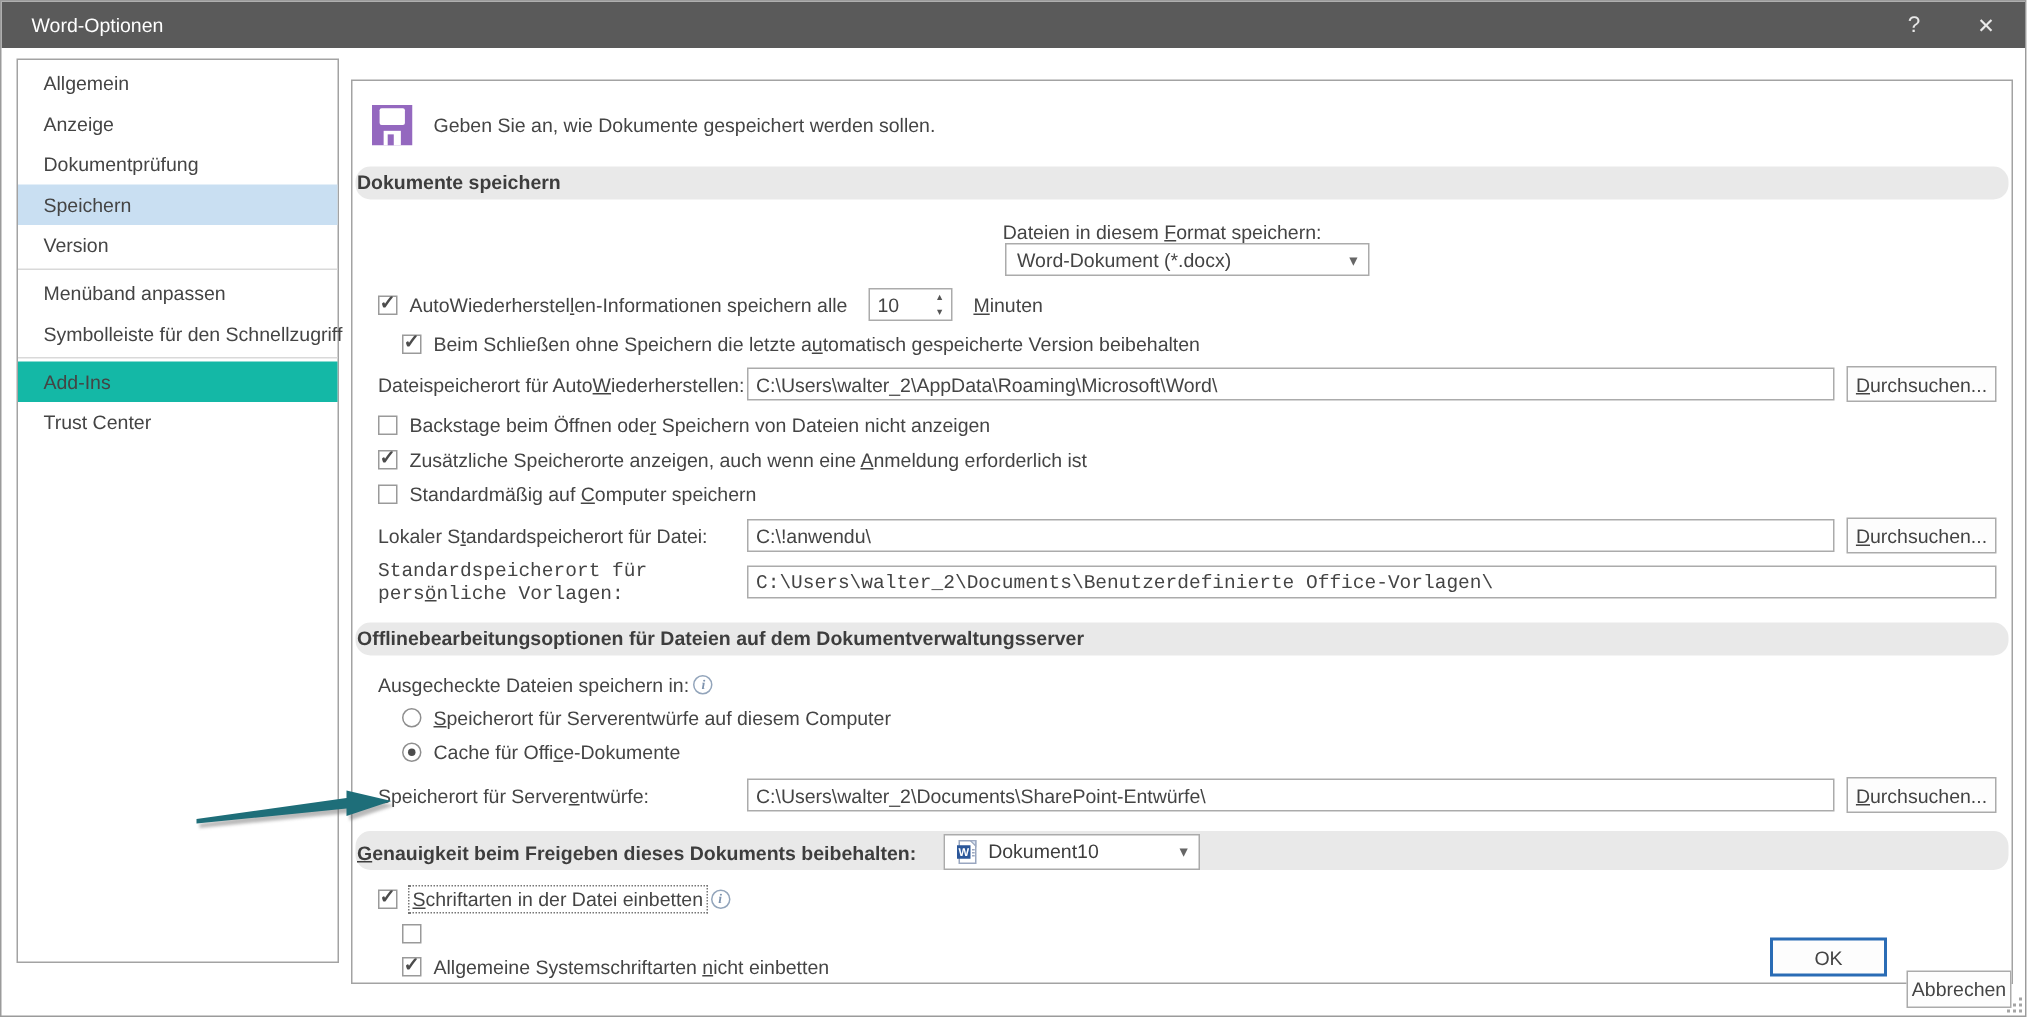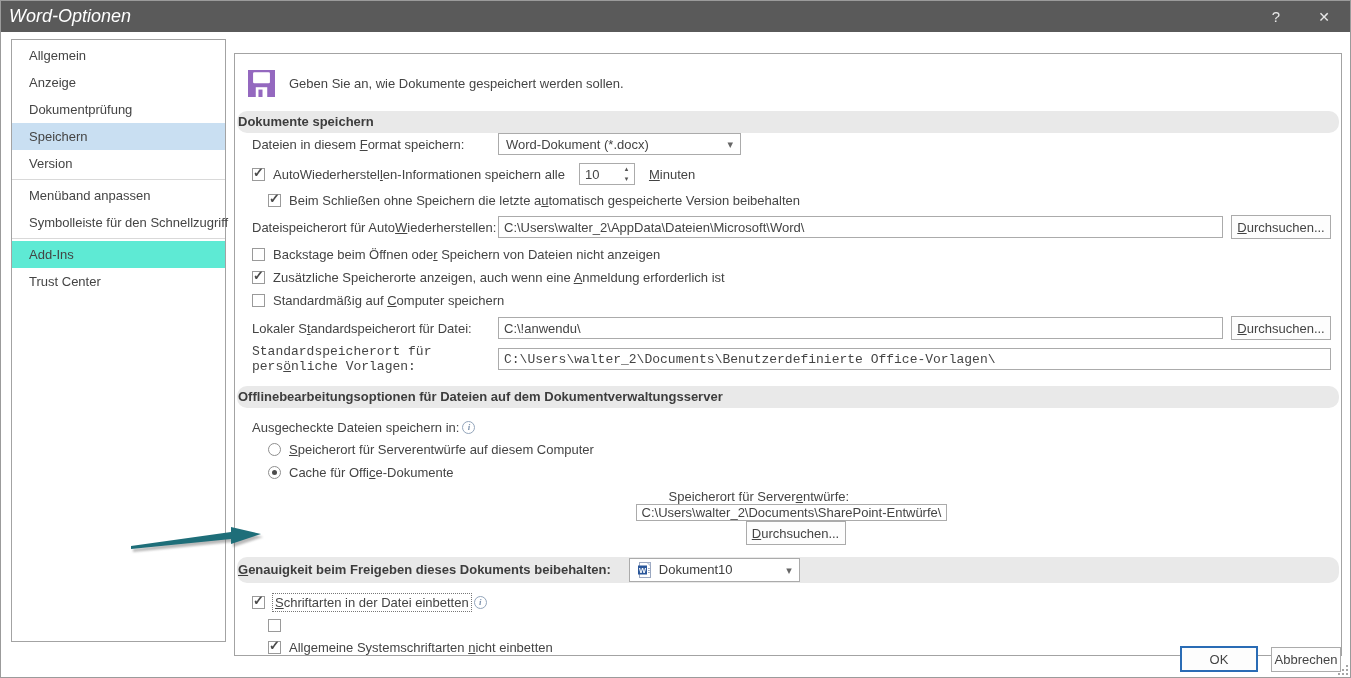--- a/index.html
+++ b/index.html
@@ -4,36 +4,36 @@
 <style>
   * { box-sizing: border-box; }
   html,body { margin:0; padding:0; background:#d0d0d0; }
   .window {
     position:relative; width:1351px; height:678px; background:#fff;
     border:1px solid #9b9b9b; font-family:"Liberation Sans",sans-serif;
     font-size:13px; color:#444; overflow:hidden;
   }
   
   .titlebar { position:absolute; left:0; top:0; width:100%; height:31px; background:#5a5a5a; display:flex; align-items:center; }
-  .titlebar .title { color:#fff; margin-left:8px; font-size:18px;font-style:italic; }
+  .titlebar .title { color:#fff; margin-left:20px; font-size:13px; }
   .tb-btn { position:absolute; top:0; width:44px; height:31px; color:#e8e8e8; display:flex; align-items:center; justify-content:center; font-size:15px; cursor:default; }
   .tb-help { right:52px; }
   .tb-close { right:4px; font-size:14px; }
   
   .sidebar { position:absolute; left:10px; top:38px; width:215px; height:603px; border:1px solid #a3a3a3; background:#fff; padding-top:2px; }
   .side-item { height:27px; line-height:27px; padding-left:17px; white-space:nowrap; cursor:default; }
   .side-item.selected { background:#c9dff2; }
-  .side-item.highlight { background:#5eead4; }
+  .side-item.highlight { background:#14b8a6; }
   .side-divider { height:0; border-top:1px solid #d9d9d9; margin:2px 0; }
   
   .main { position:absolute; left:233px; top:52px; width:1108px; height:603px; border:1px solid #a3a3a3; background:#fff; overflow:hidden; }
   .intro { display:flex; align-items:center; margin:9px 0 0 13px; height:40px; }
   .intro .save-icon { width:27px; height:27px; flex:none; }
   .intro .intro-text { margin-left:14px; }
-  .section-bar { background:#e9e9e9; height:22px; line-height:22px; font-weight:bold; color:#3d3d3d; padding-left:1px; margin:0 2px; display:flex; align-items:center;border-radius:10px; }
+  .section-bar { background:#e9e9e9; height:22px; line-height:22px; font-weight:bold; color:#3d3d3d; padding-left:1px; margin:0 2px; display:flex; align-items:flex-end;border-radius:10px; }
   .row { display:flex; align-items:center; margin-left:17px; margin-right:10px; }
   .row.ind2 { margin-left:33px; }
   .lbl-col { width:246px; flex:none; }
   
   .textfield { flex:1; height:22px; border:1px solid #ababab; background:#fff; display:flex; align-items:center; padding:0 5px; white-space:nowrap; overflow:hidden; }
   .btn { height:24px; border:1px solid #ababab; background:#fdfdfd; display:flex; align-items:center; justify-content:center; padding:0 10px; flex:none; cursor:default; }
   .browse-btn { width:100px; margin-left:8px; }
   .dropdown { height:22px; border:1px solid #ababab; background:#fff; display:flex; align-items:center; padding:0 7px; cursor:default; }
   .dd-arrow { margin-left:auto; color:#666; font-size:11px; padding-left:6px; }
   .dropdown.fmt { width:243px;gap:29px; }
@@ -48,21 +48,21 @@
   .spinner { width:56px; height:22px; border:1px solid #ababab; margin-left:14px; display:flex; flex:none; }
   .spin-value { flex:1; padding-left:5px; display:flex; align-items:center; }
   .spin-arrows { width:15px; display:flex; flex-direction:column; border-left:0; }
   .spin-arrows span { flex:1; font-size:7px; color:#555; display:flex; align-items:center; justify-content:center; cursor:default; }
   .after-spin { margin-left:14px; }
   
   .info { width:13px; height:13px; border:1px solid #93a5bb; color:#7d92ad; border-radius:50%; font-size:9px; line-height:11px; text-align:center; margin-left:3px; flex:none; font-family:"Liberation Serif",serif; font-style:italic; font-weight:bold; }
   .focus-dotted { outline:1px dotted #777; padding:1px 2px; }
   u { text-decoration:underline; }
   
-  .ok-btn { position:absolute; left:1179px; top:645px; width:78px; height:26px; border:2px solid #2a6cb5; }
+  .ok-btn { position:absolute; left:1179px; top:624px; width:78px; height:26px; border:2px solid #2a6cb5; }
   .cancel-btn { position:absolute; left:1270px; top:646px; width:70px; height:25px; }
   .grip { position:absolute; right:2px; bottom:2px; width:12px; height:12px; }
   .grip i { position:absolute; width:2px; height:2px; background:#a5a5a5; }
   .annot-arrow { position:absolute; left:122px; top:512px; pointer-events:none; }
 </style>
 </head>
 <body>
 
 <div class="window">
 
@@ -95,21 +95,21 @@
         <rect x="4.6" y="10.2" width="6.8" height="5.8" fill="#fff"></rect>
         <rect x="6.2" y="11.6" width="2.4" height="4.4" fill="#9468bf"></rect>
       </svg>
       <span class="intro-text">Geben Sie an, wie Dokumente gespeichert werden sollen.</span>
     </div>
 
     <div class="section-bar" style="margin-top:8px;">
       <span>Dokumente speichern</span>
     </div>
 
-    <div class="row" style="">
+    <div class="row" style="margin-top:14px;flex-direction:column;">
       <span class="lbl-col">Dateien in diesem <u>F</u>ormat speichern:</span>
       <div class="dropdown fmt">
         <span>Word-Dokument (*.docx)</span>
         <span class="dd-arrow">▾</span>
       </div>
     </div>
 
     <div class="row" style="margin-top:8px;">
       <span class="cb">
           <i>✓</i>
@@ -128,21 +128,21 @@
     <div class="row ind2" style="margin-top:8px;">
       <span class="cb">
           <i>✓</i>
         </span>
       <span>Beim Schließen ohne Speichern die letzte a<u>u</u>tomatisch gespeicherte Version beibehalten</span>
     </div>
 
     <div class="row" style="margin-top:7px;">
       <span class="lbl-col">Dateispeicherort für Auto<u>W</u>iederherstellen:</span>
       <div class="textfield">
-          <span>C:\Users\walter_2\AppData\Dateien\Microsoft\Word\</span>
+          <span>C:\Users\walter_2\AppData\Roaming\Microsoft\Word\</span>
         </div>
       <div class="btn browse-btn">
           <span><u>D</u>urchsuchen...</span>
         </div>
     </div>
 
     <div class="row" style="margin-top:8px;">
       <span class="cb off"></span>
       <span>Backstage beim Öffnen ode<u>r</u> Speichern von Dateien nicht anzeigen</span>
     </div>
@@ -188,21 +188,21 @@
     <div class="row ind2" style="margin-top:7px;">
       <span class="radio"></span>
       <span><u>S</u>peicherort für Serverentwürfe auf diesem Computer</span>
     </div>
 
     <div class="row ind2" style="margin-top:8px;">
       <span class="radio on"></span>
       <span>Cache für Offi<u>c</u>e-Dokumente</span>
     </div>
 
-    <div class="row" style="margin-top:9px;flex-direction:column;">
+    <div class="row" style="margin-top:9px;">
       <span class="lbl-col">Speicherort für Server<u>e</u>ntwürfe:</span>
       <div class="textfield">
           <span>C:\Users\walter_2\Documents\SharePoint-Entwürfe\</span>
         </div>
       <div class="btn browse-btn">
           <span><u>D</u>urchsuchen...</span>
         </div>
     </div>
 
     <div class="section-bar" style="margin-top:12px; height:26px;">

